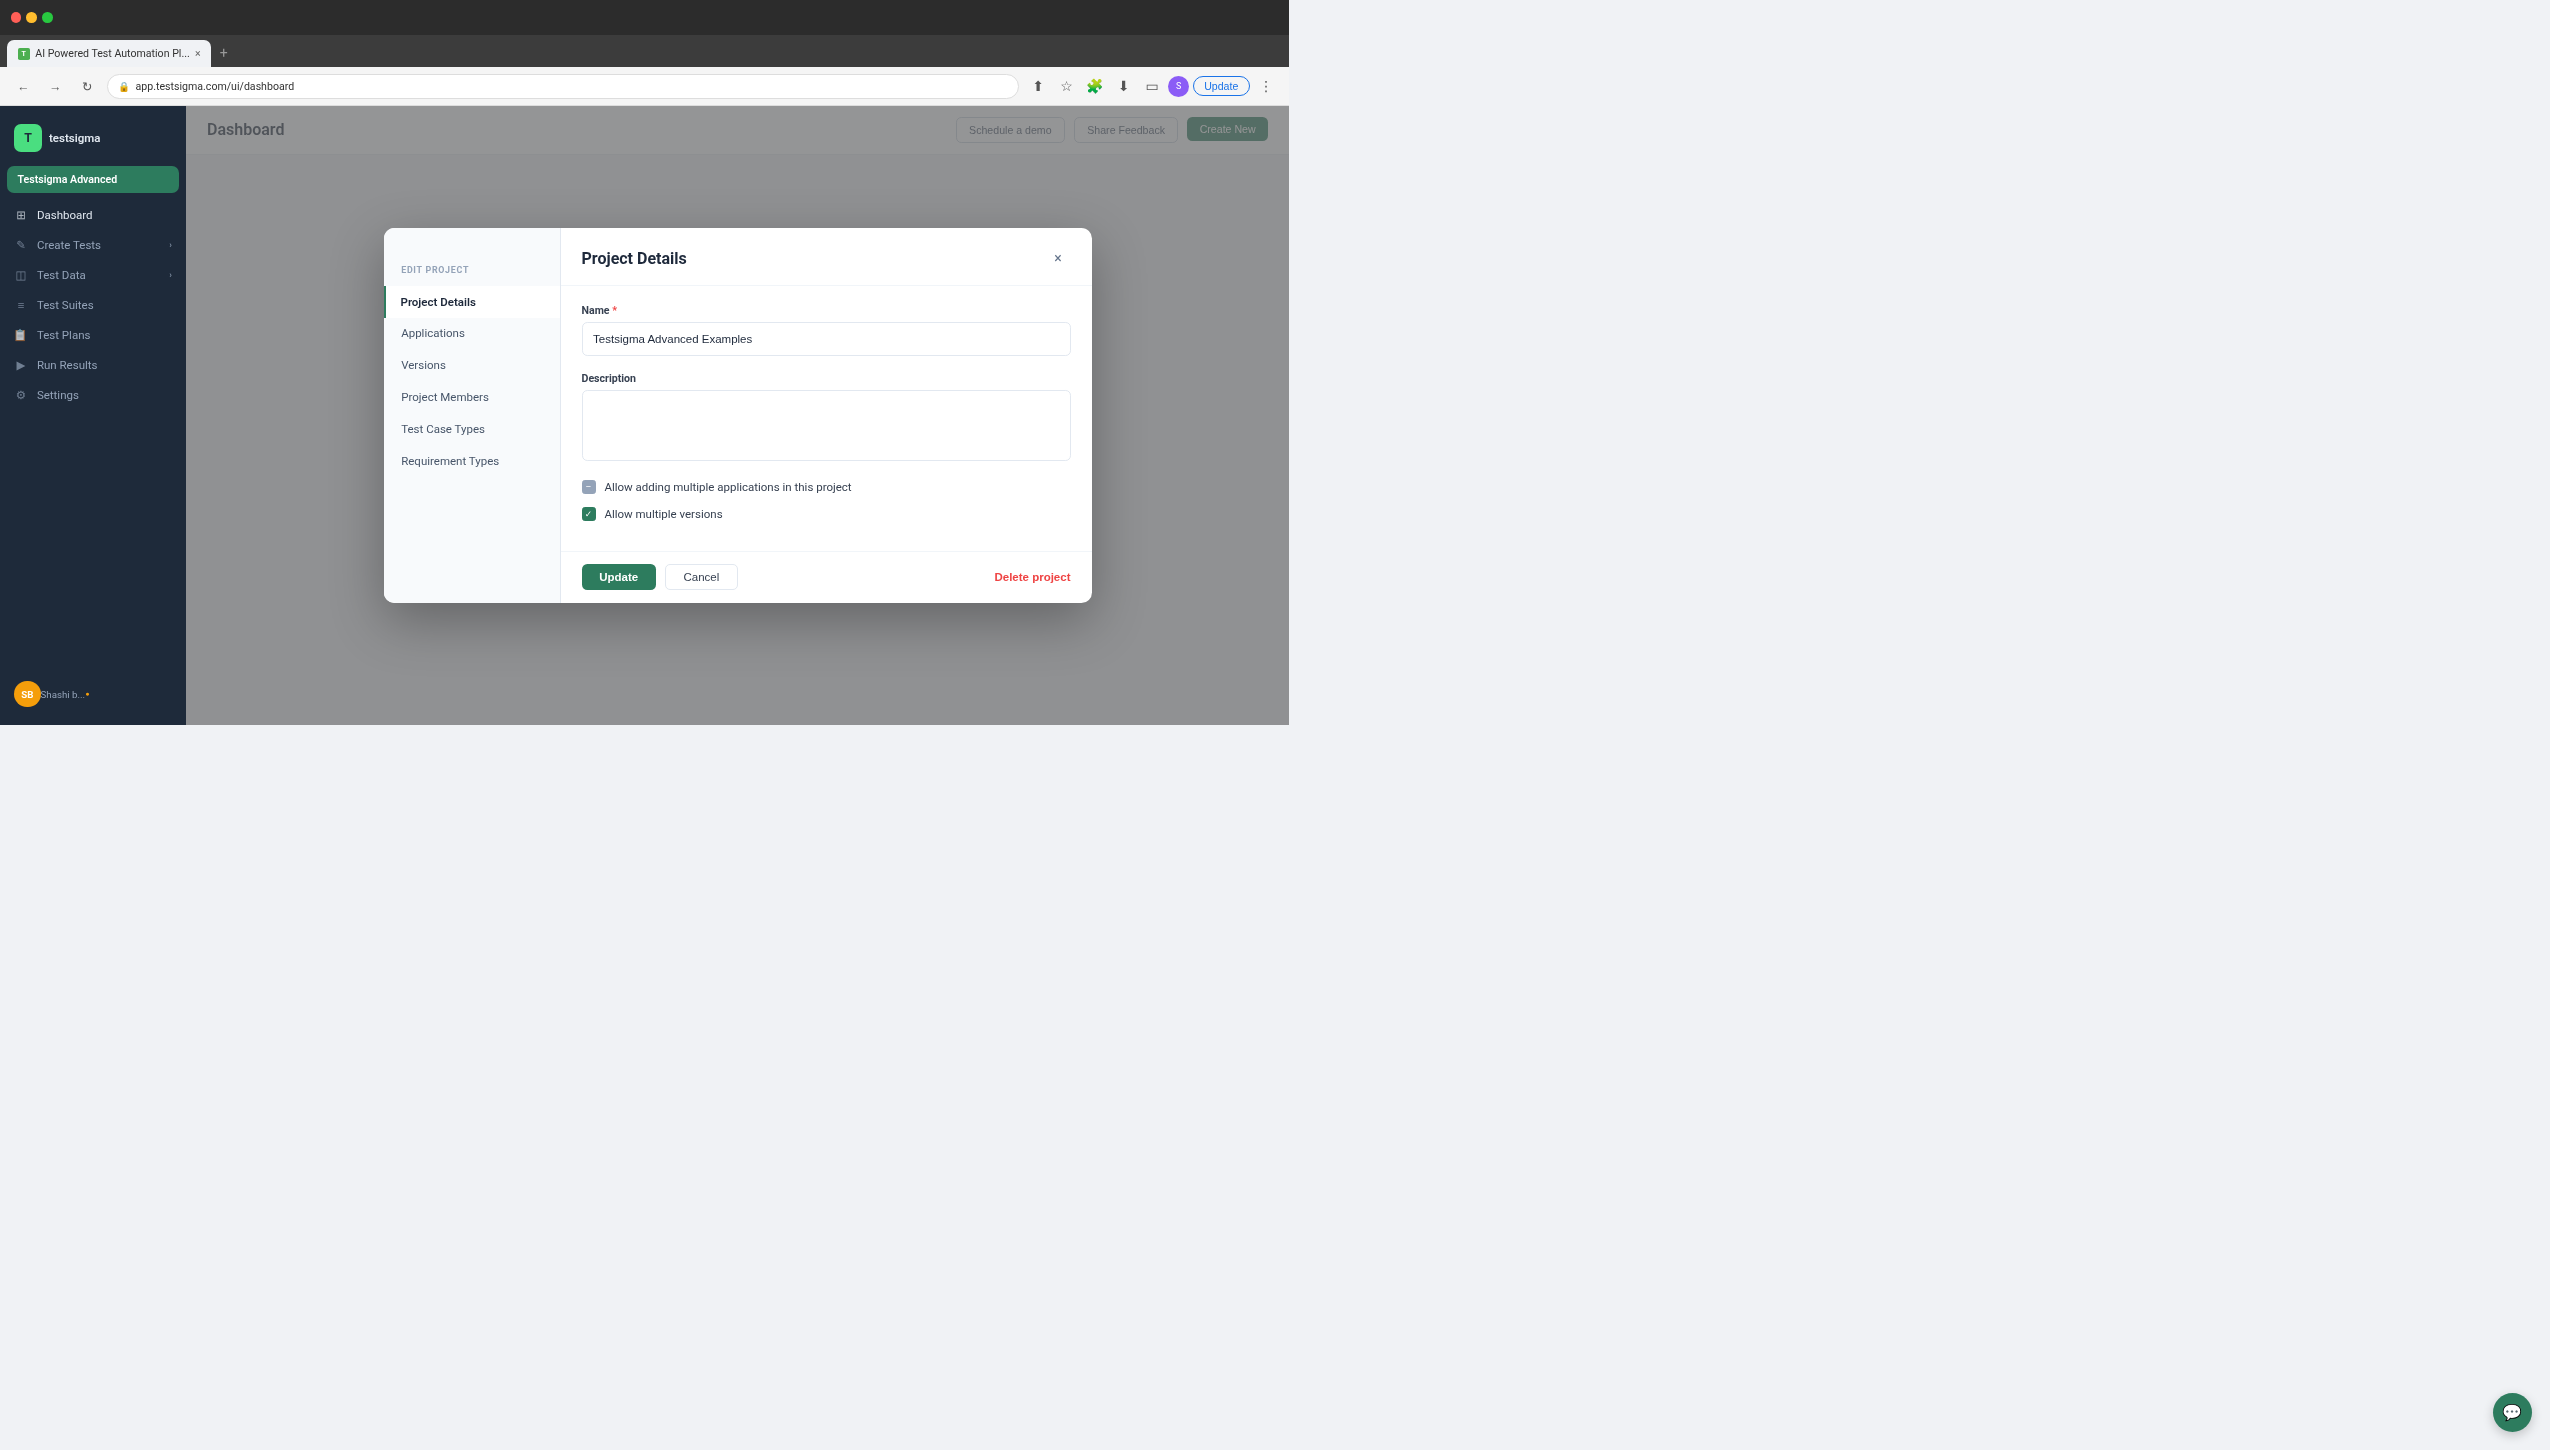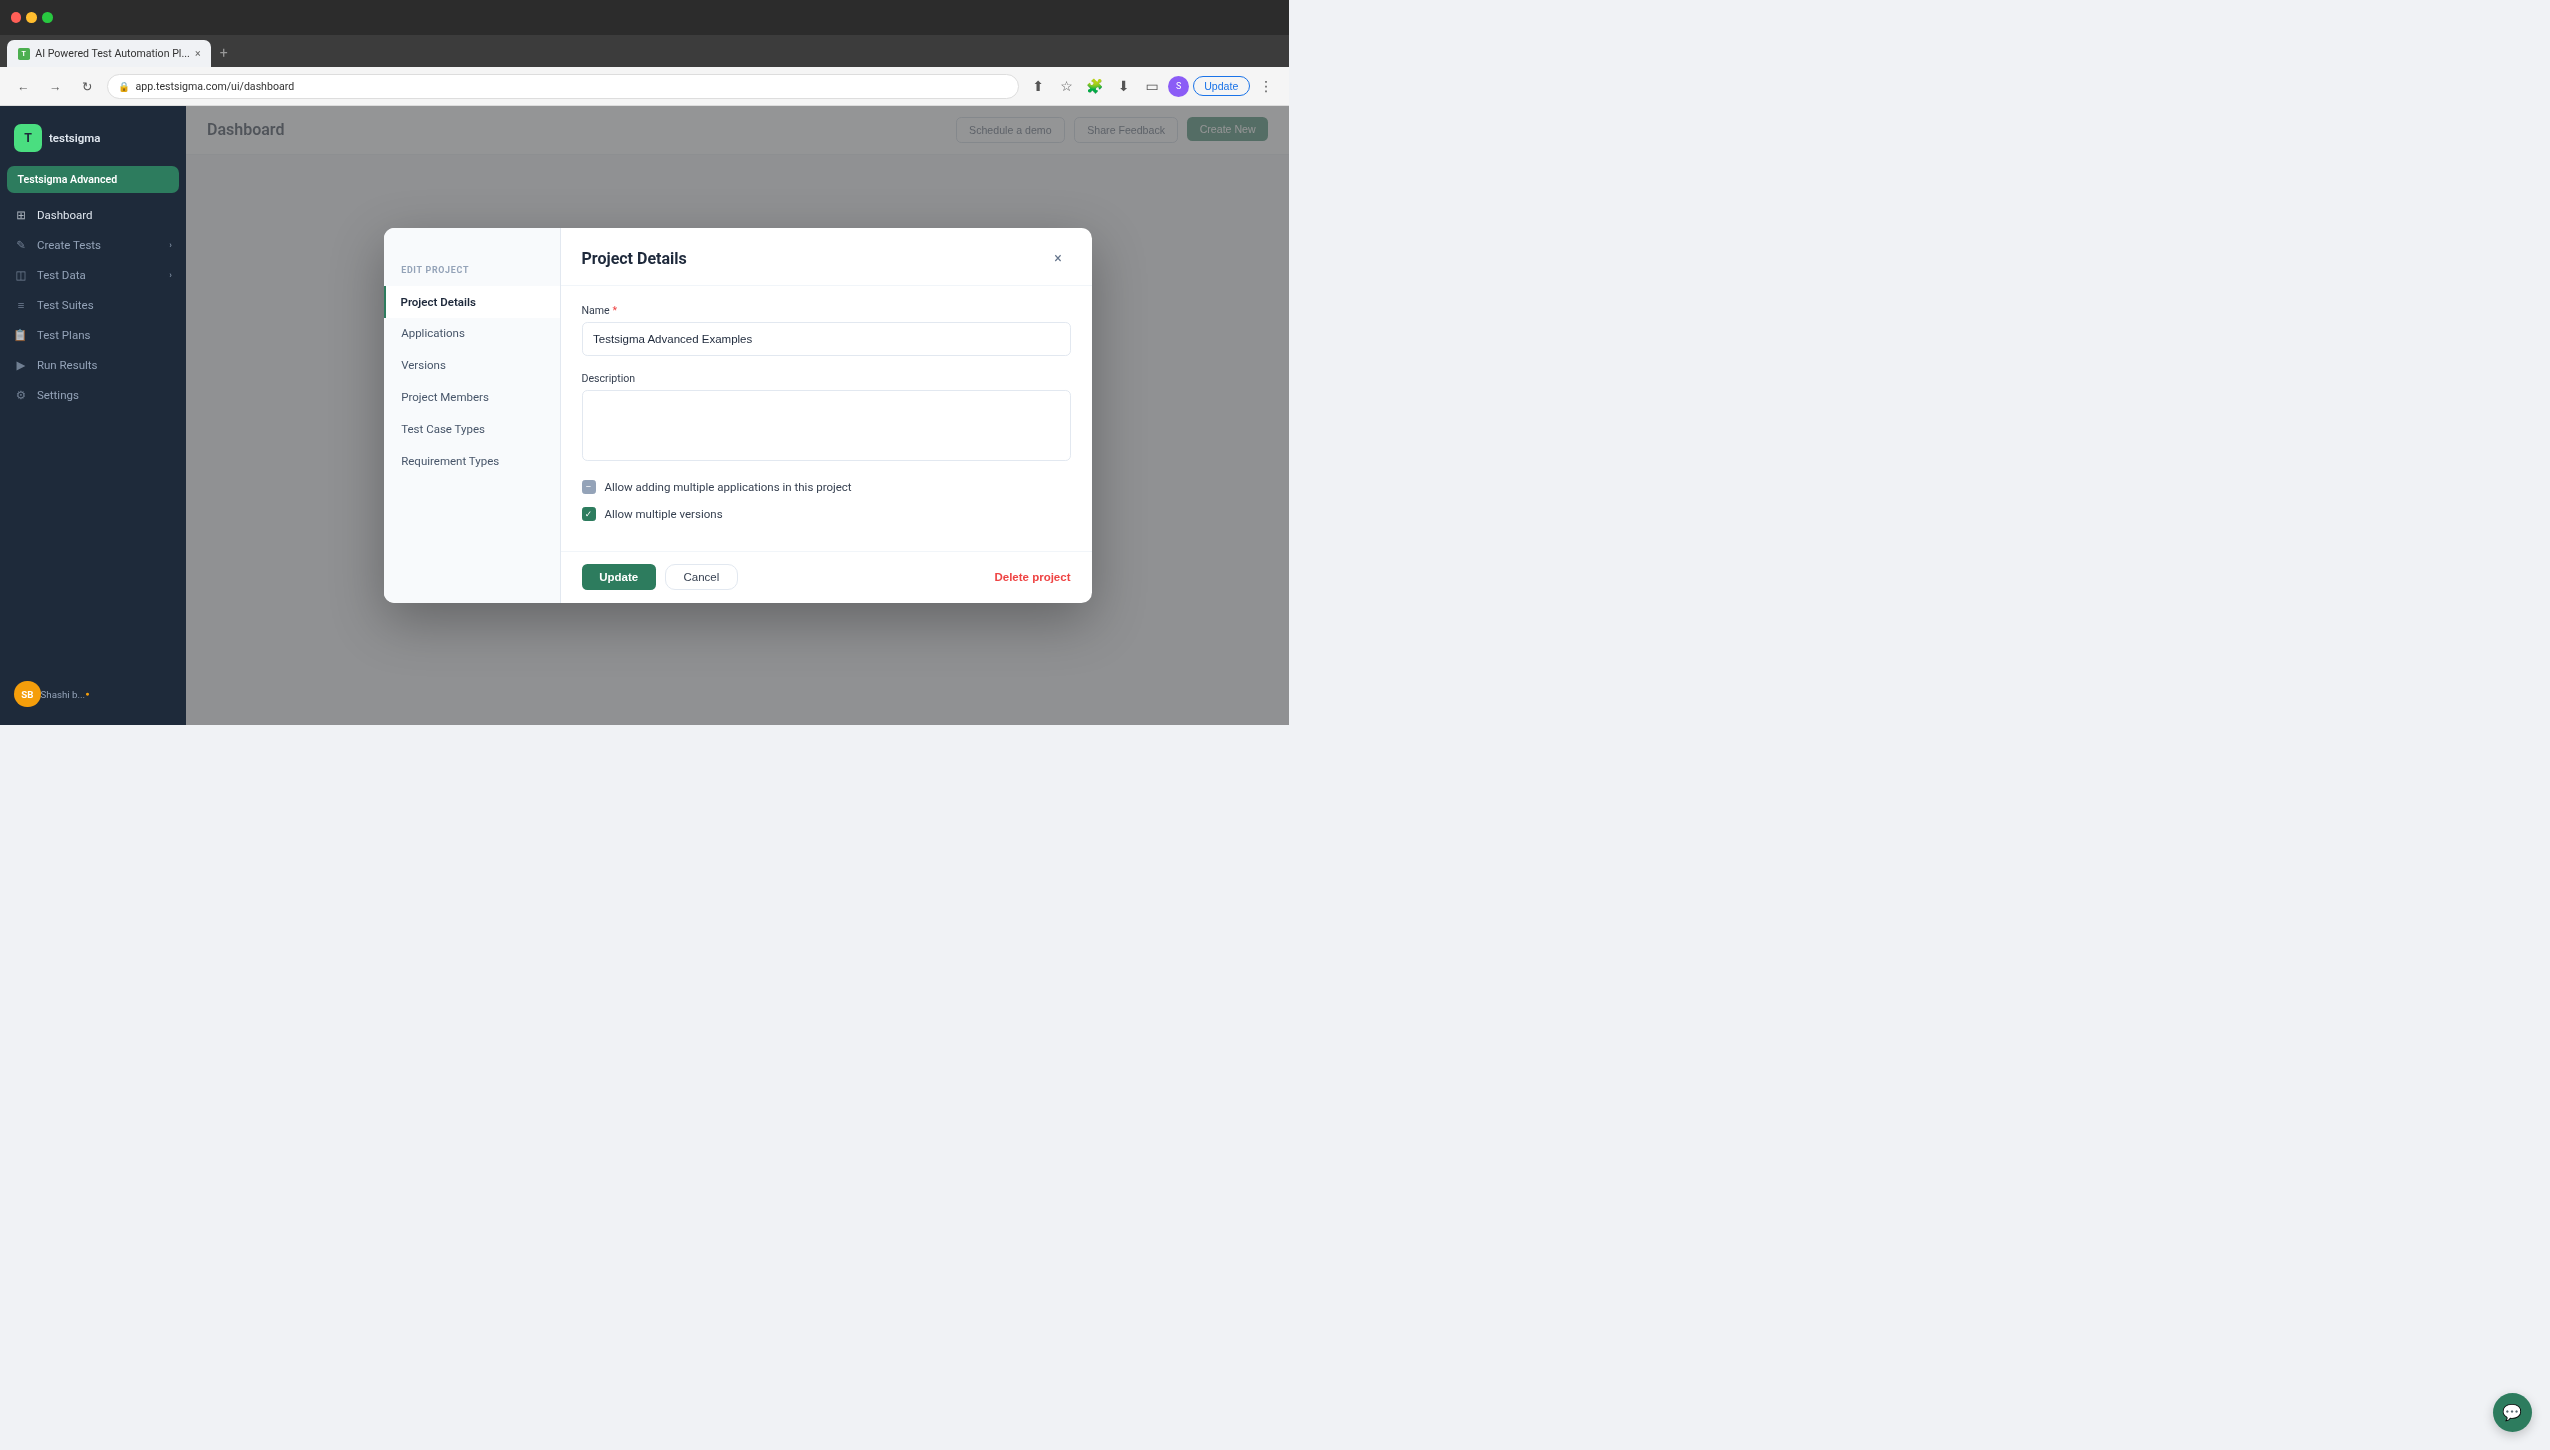--- a/index.html
+++ b/index.html
@@ -375,21 +375,21 @@
       flex: 1;
       padding: 17.7px 21px;
       overflow-y: auto;
     }
 
     .form-group {
       margin-bottom: 16px;
     }
     .form-label {
       font-size: 10.6px;
-      font-weight: 400;
+      font-weight: 700;
       color: #374151;
       margin-bottom: 5.3px;
       display: flex;
       align-items: center;
       gap: 2.7px;
     }
     .required-star {
       color: #ef4444;
     }
     .form-input {
@@ -482,21 +482,21 @@
       border: none;
       border-radius: 5.3px;
       padding: 7px 17.7px;
       font-size: 11.5px;
       font-weight: 600;
       cursor: pointer;
     }
     .btn-cancel {
       background: transparent;
       border: 1.3px solid #e2e8f0;
-      border-radius: 10px;
+      border-radius: 5px;
       padding: 6.2px 17.7px;
       font-size: 11.5px;
       color: #374151;
       cursor: pointer;
       text-align: center;
     }
     .btn-delete {
       margin-left: auto;
       background: transparent;
       border: none;

